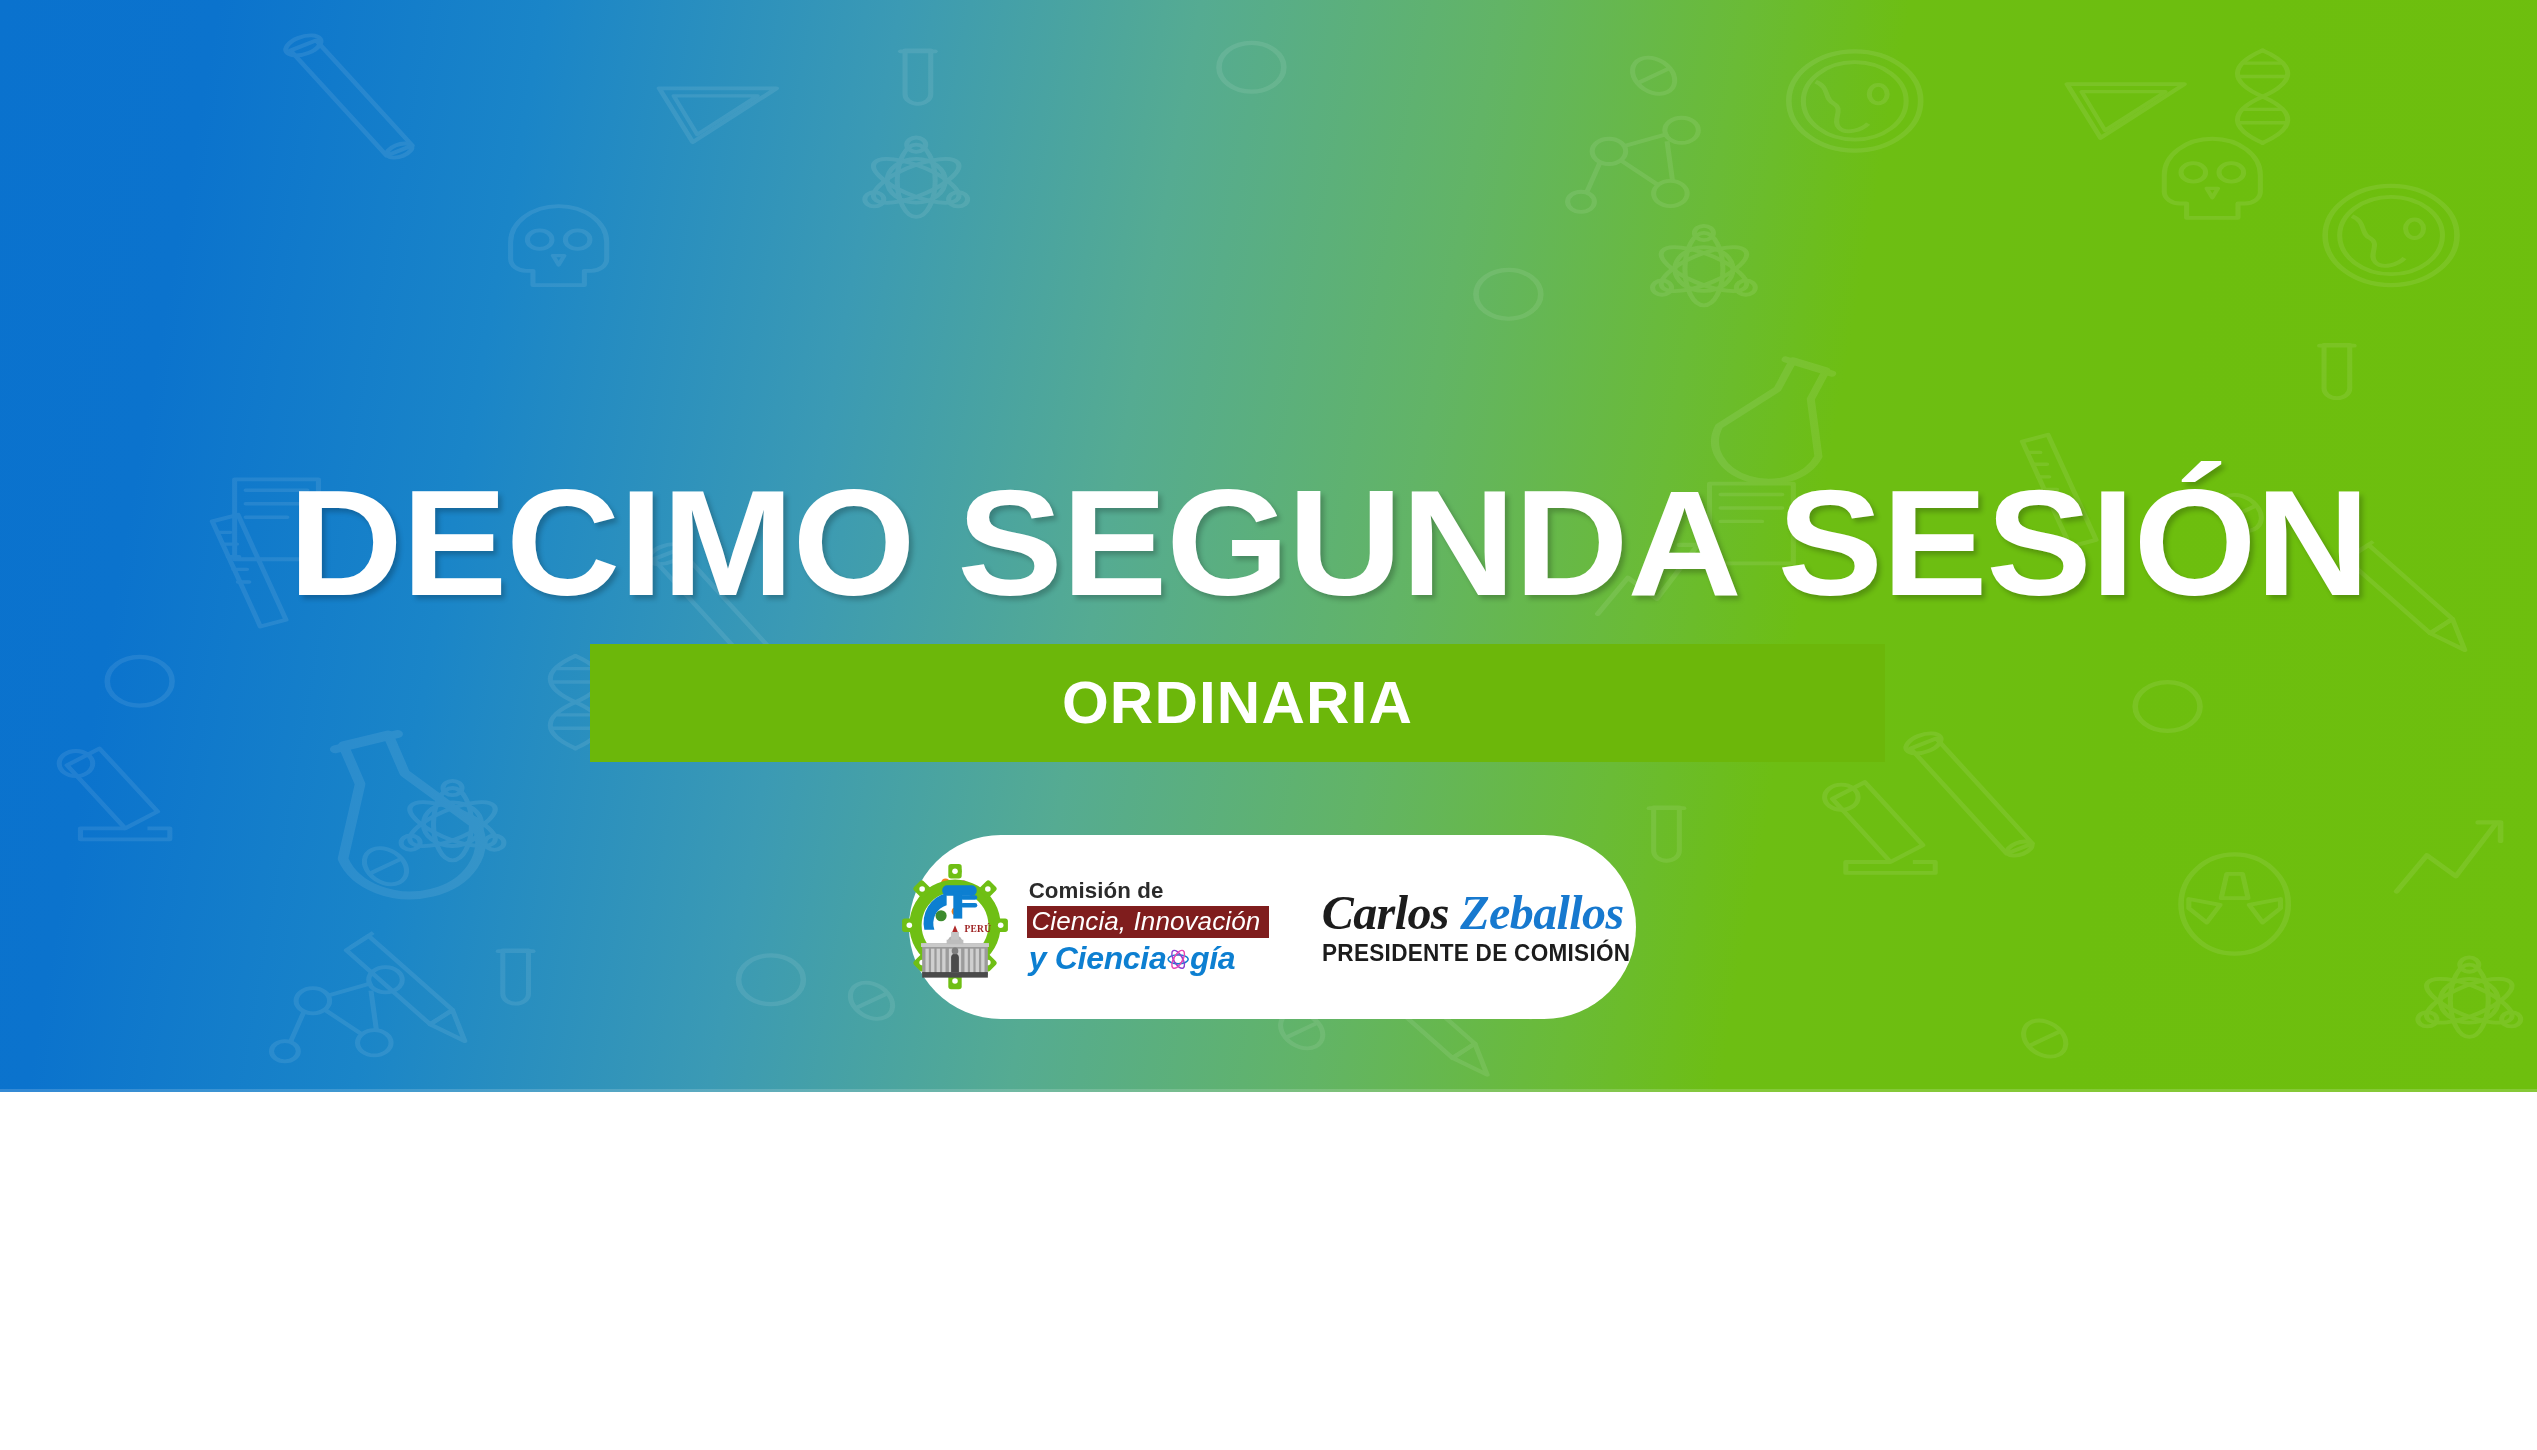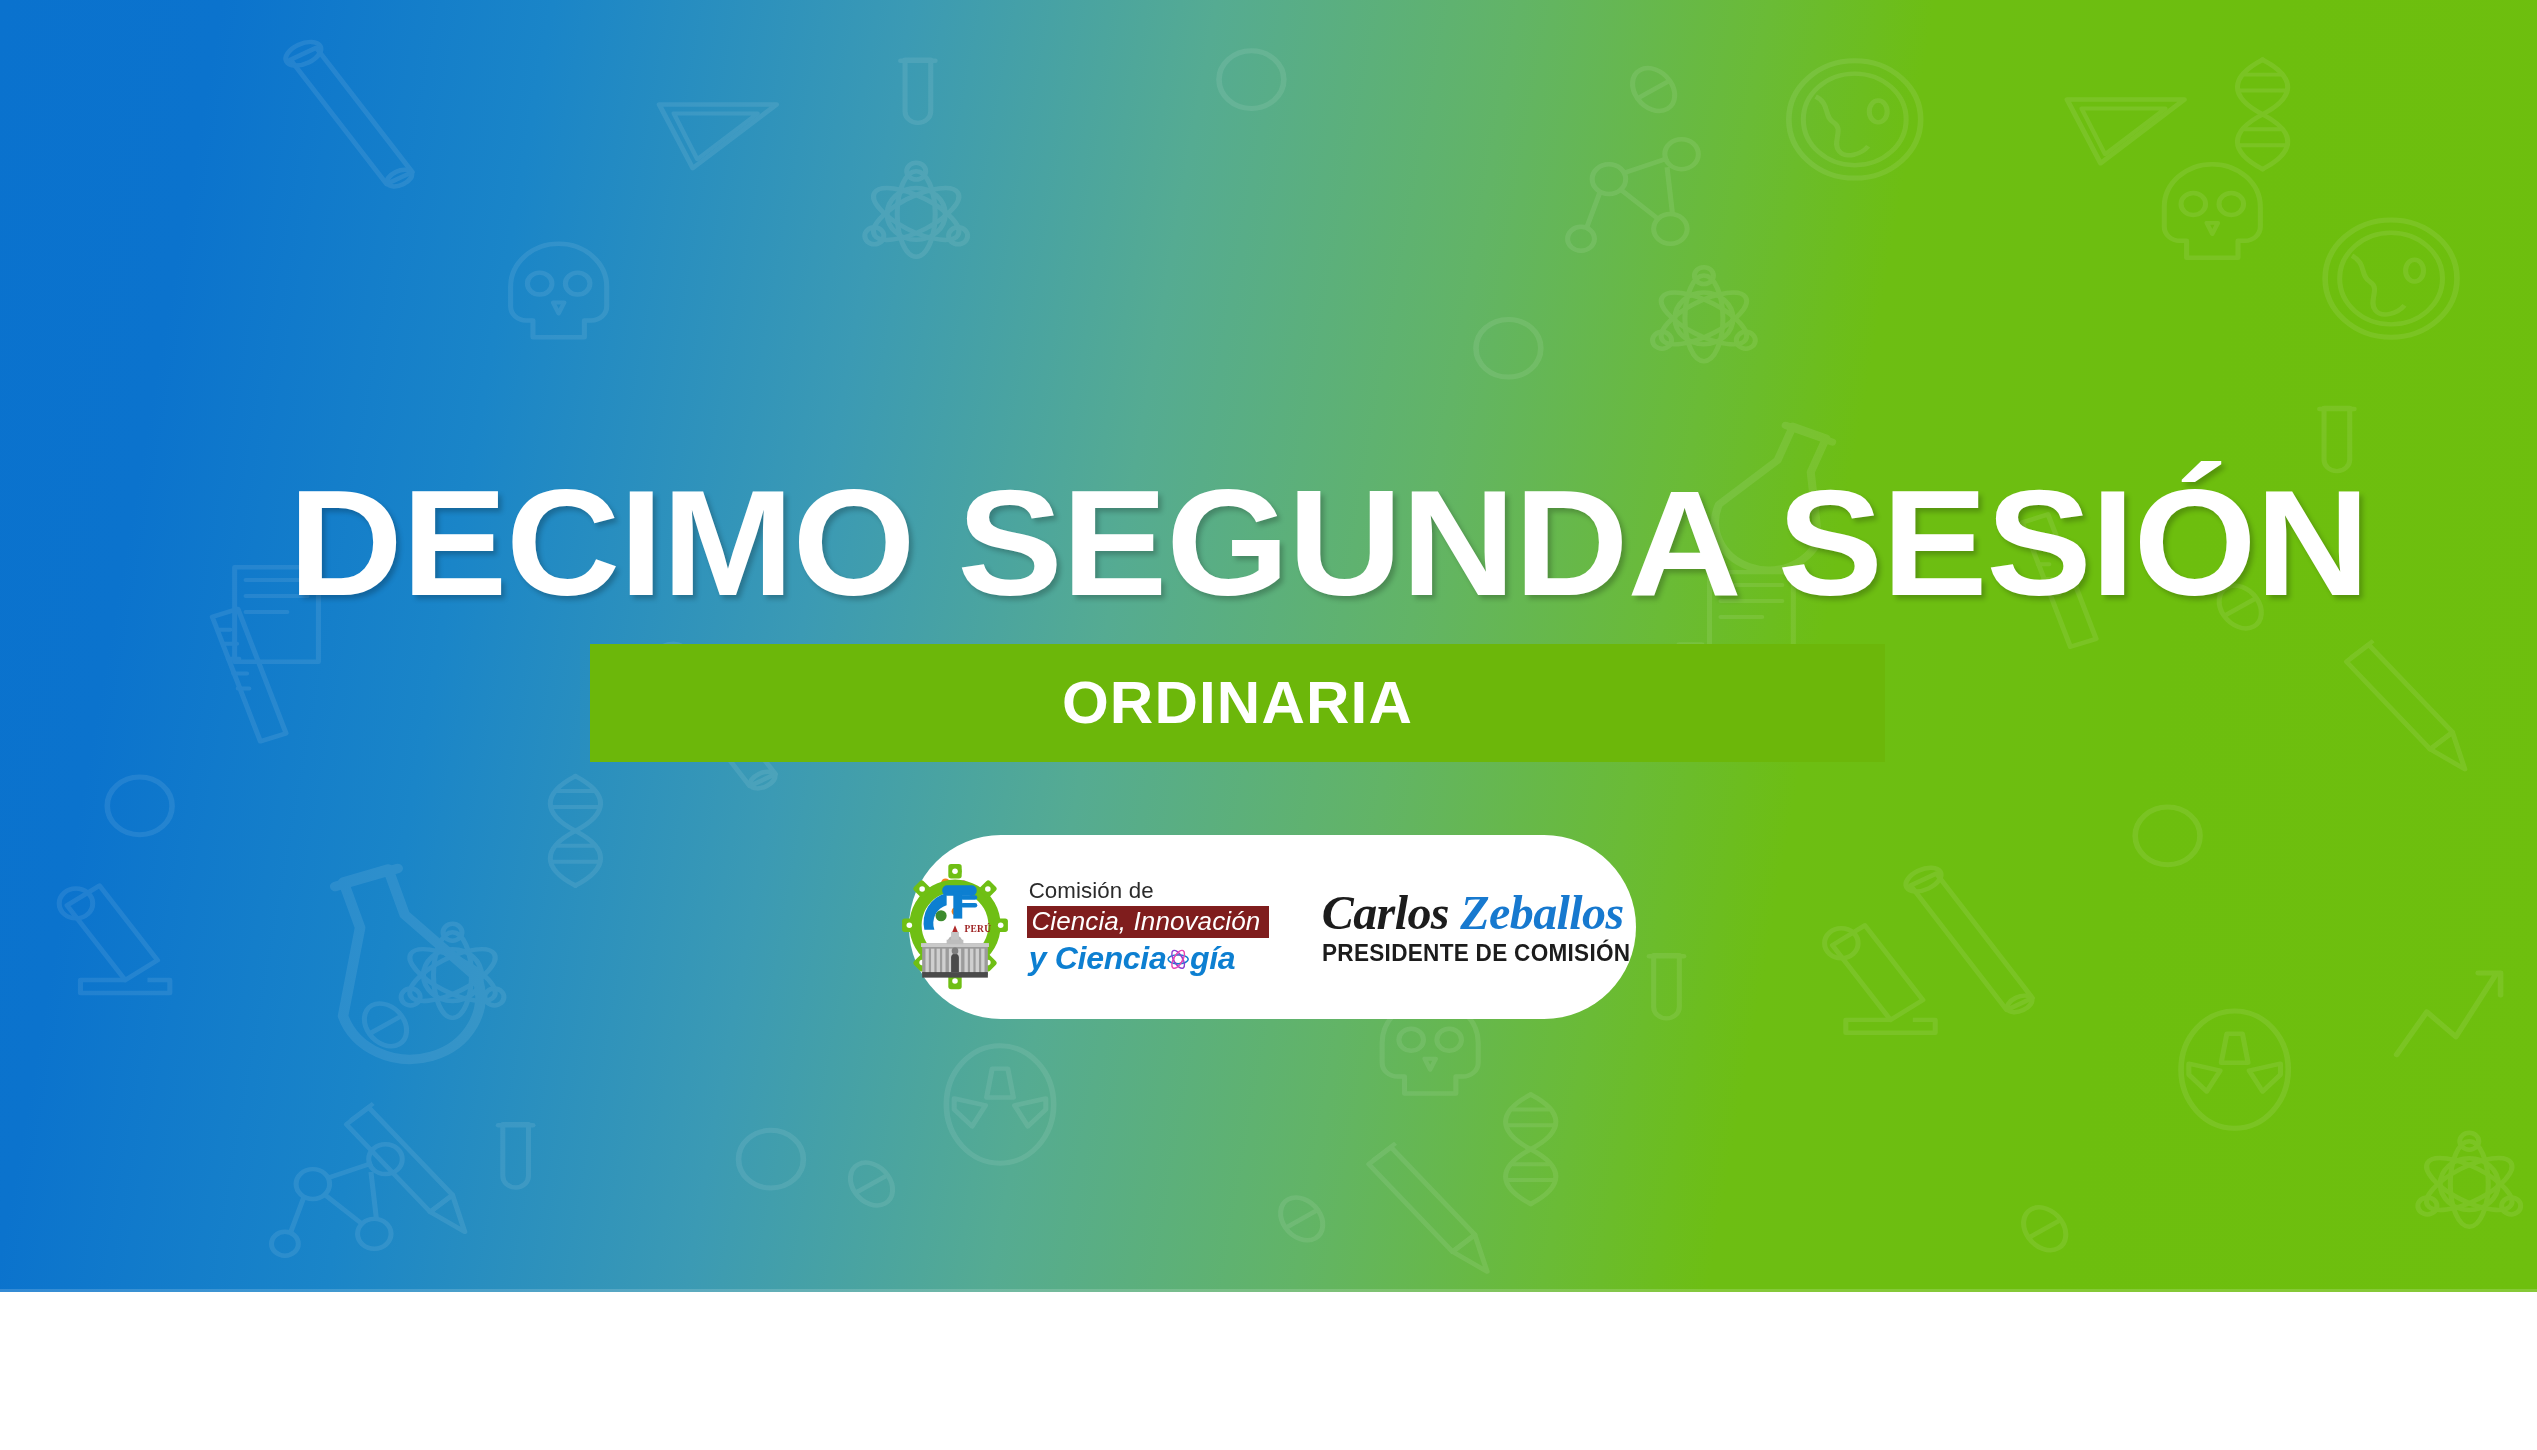--- a/index.html
+++ b/index.html
@@ -1,20 +1,20 @@
 <!DOCTYPE html>
 <html style="font-size:9px"><head>
 <meta charset="utf-8">
 <style>
   html,body{margin:0;padding:0;background:#fff;}
   body{font-family:"Liberation Sans",sans-serif;}
 
   .stage{
     position:relative;
-    width:2538px;height:1292px;
+    width:2538px;height:1092px;
     overflow:hidden;
     background:linear-gradient(100deg,
         #0a72ce 0%,
         #0b73cd 8%,
         #1a85c8 20%,
         #3b9ab4 33%,
         #55ab92 44%,
         #62b466 55%,
         #6abb36 64%,
         #6dbe13 70%,
@@ -100,21 +100,21 @@
   .emblem svg{width:100%;height:100%;display:block;}
 
   
   .commission{
     display:flex;flex-direction:column;
     align-items:flex-start;
     line-height:1;
     flex:0 0 auto;
   }
   .com-l1{
-    font-size:22.3px;color:#2b2b2b;font-weight:400;
+    font-size:22.3px;color:#2b2b2b;font-weight:700;
     letter-spacing:0.1px;margin-bottom:2.8px;padding-left:1.7px;
   }
   .com-l2{
     font-size:26px;color:#ffffff;font-style:italic;font-weight:500;
     background:#7f1d1d;padding:2.8px 9px 3.9px 4.5px;
     letter-spacing:0.1px;
   }
   .com-l3{
     font-size:32px;color:#0d7fd1;font-weight:700;font-style:italic;
     letter-spacing:-0.3px;margin-top:3.4px;padding-left:1.7px;

